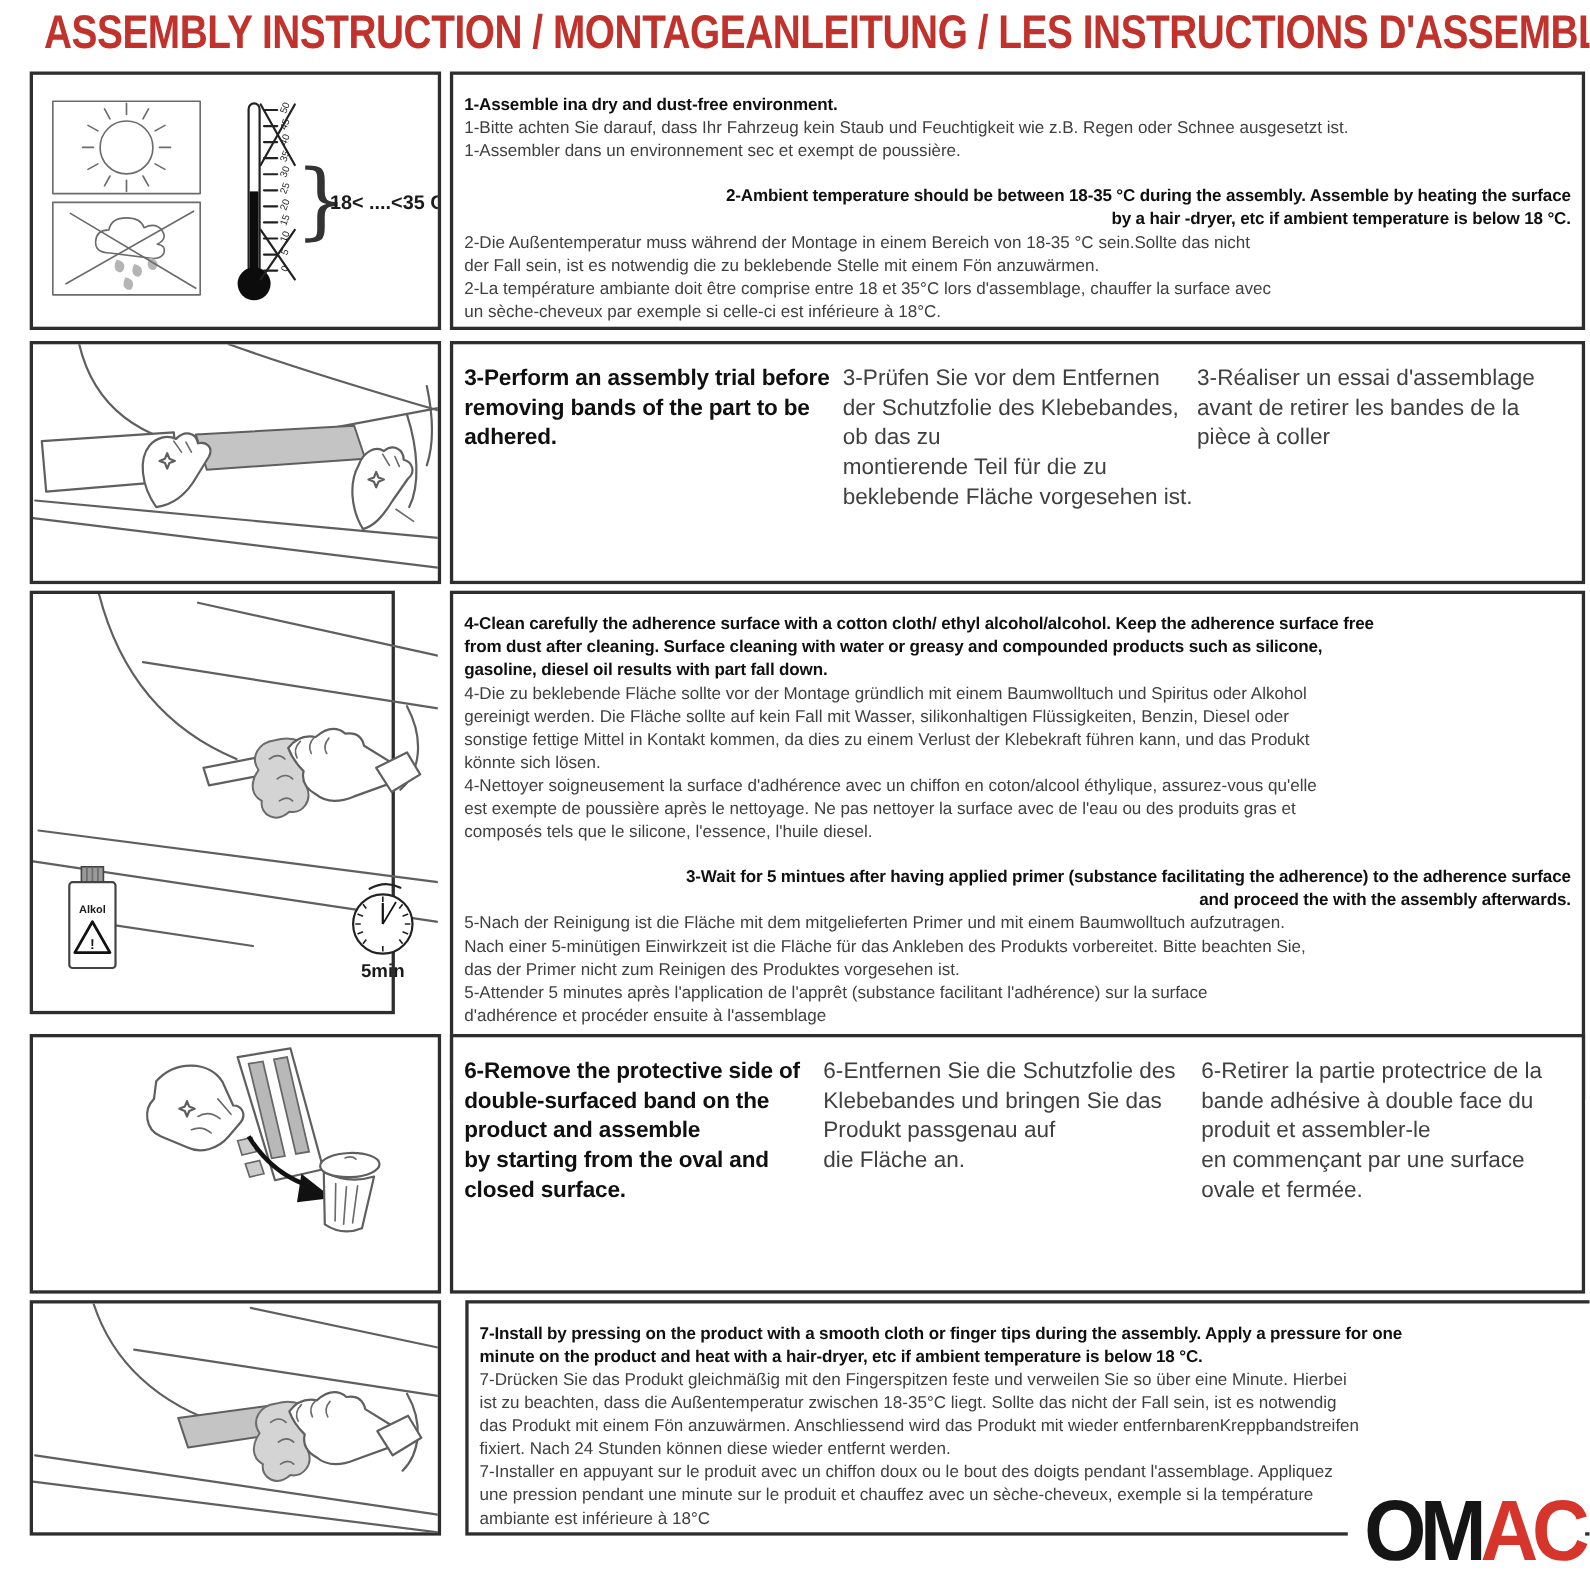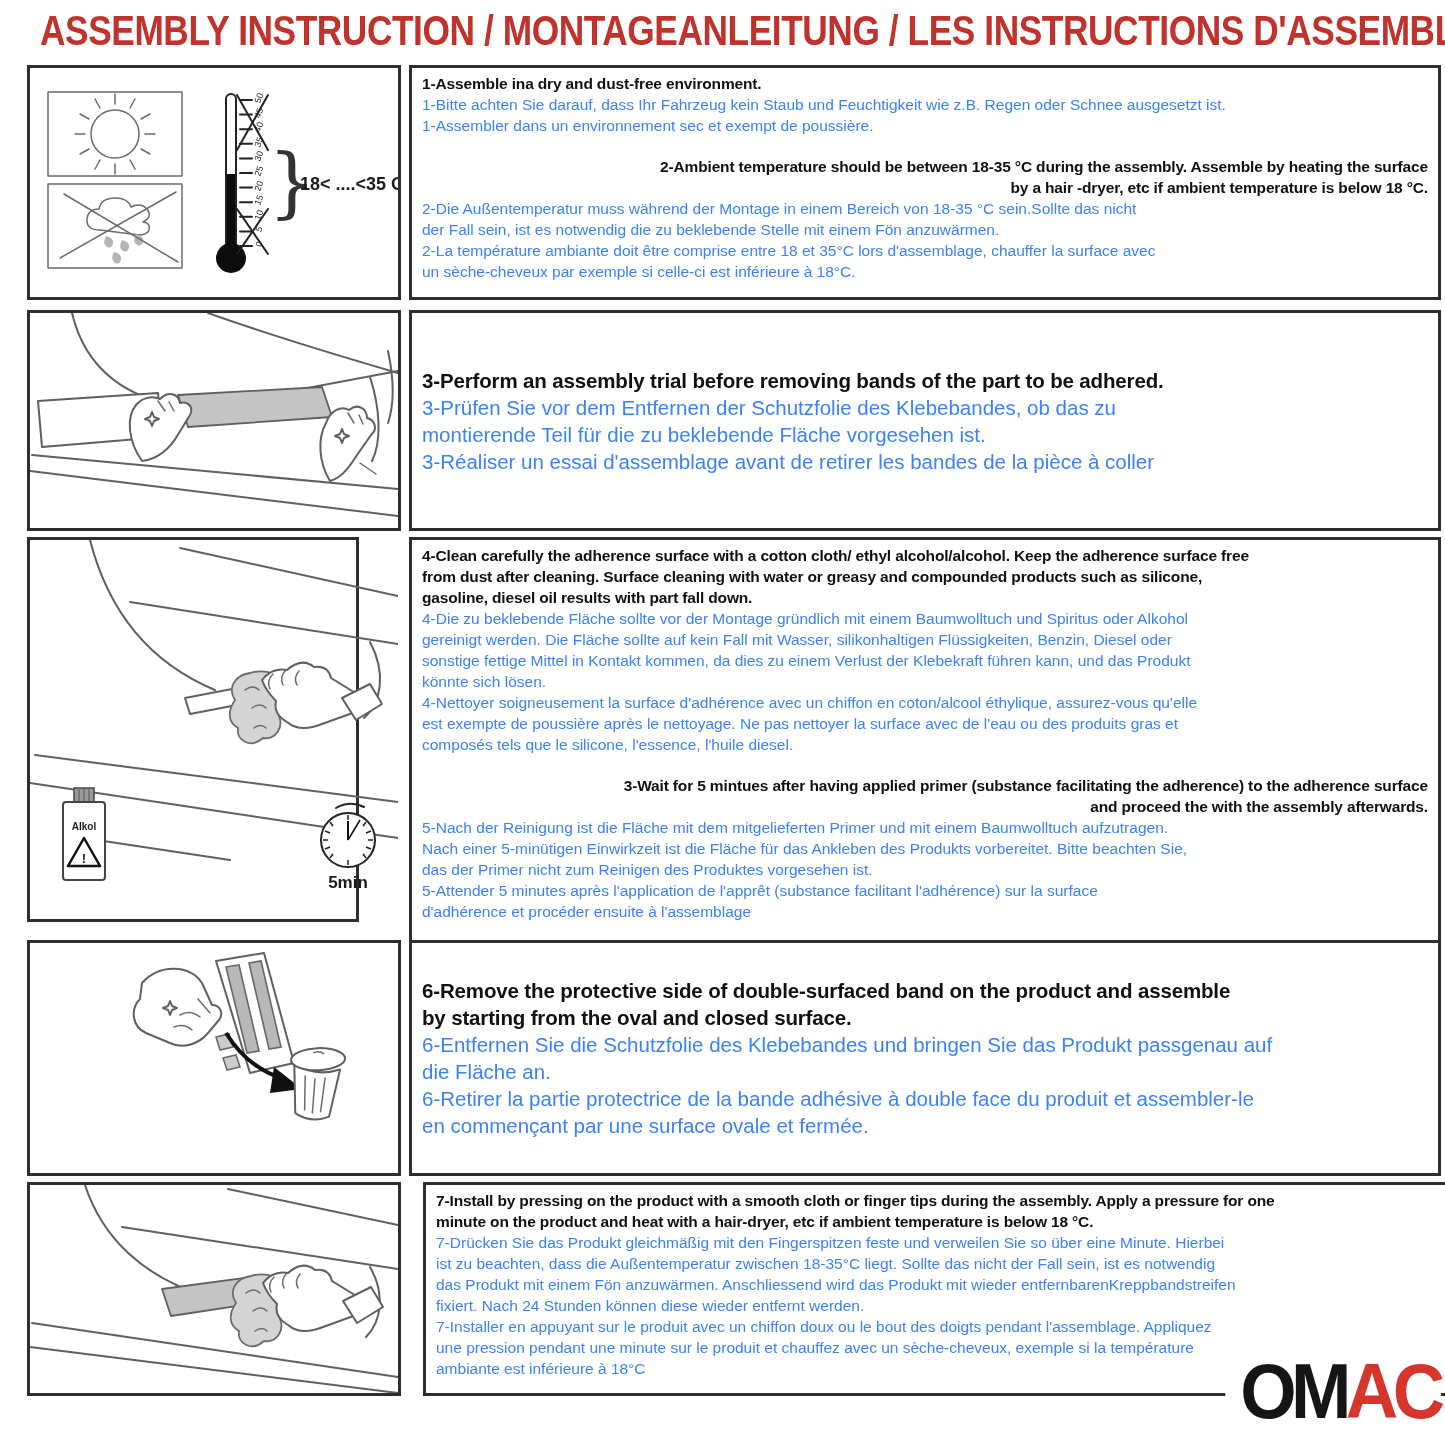--- a/index.html
+++ b/index.html
@@ -11,29 +11,29 @@
     position:absolute;left:40px;top:6px;margin:0;
     font-size:43px;font-weight:800;color:#c0322b;
     letter-spacing:-0.5px;white-space:nowrap;
     transform:scaleX(0.82);transform-origin:left top;
   }
   .imgbox{
     position:absolute;border:3px solid #2e2e2e;background:#fff;box-sizing:border-box;
   }
   .textbox{
     position:absolute;border:3px solid #2e2e2e;background:#fff;box-sizing:border-box;
-    padding:5px 10px;
+    padding:17px 10px;
   }
   .textbox p{
-    margin:0;white-space:pre-line;font-size:15.5px;line-height:21px;color:#3b82f6;
+    margin:0;white-space:pre-line;font-size:15.5px;line-height:21px;color:#404040;
   }
   .textbox p.b{font-weight:700;color:#101010;letter-spacing:-0.15px;}
   .textbox p.gap{margin-top:20px;text-align:right;}
   .textbox.big p{font-size:20.5px;line-height:27px;}
-  .textbox.center{display:flex;flex-direction:column;justify-content:center;}
+  .textbox.center{display:flex;flex-direction:row;justify-content:center;}
   .logo{
     position:absolute;right:4px;top:1350px;background:#fff;
     padding:0 2px 4px 16px;font-weight:900;font-size:78px;line-height:82px;
     letter-spacing:-6px;transform:scaleX(0.93);transform-origin:right top;white-space:nowrap;
   }
   .logo .bk{color:#151515;}
   .logo .rd{color:#d6352c;}
   
   .ln{fill:none;stroke:#5f5f5f;stroke-width:2;stroke-linecap:round;stroke-linejoin:round;}
   .ln-thin{fill:none;stroke:#6b6b6b;stroke-width:1.5;stroke-linecap:round;stroke-linejoin:round;}

